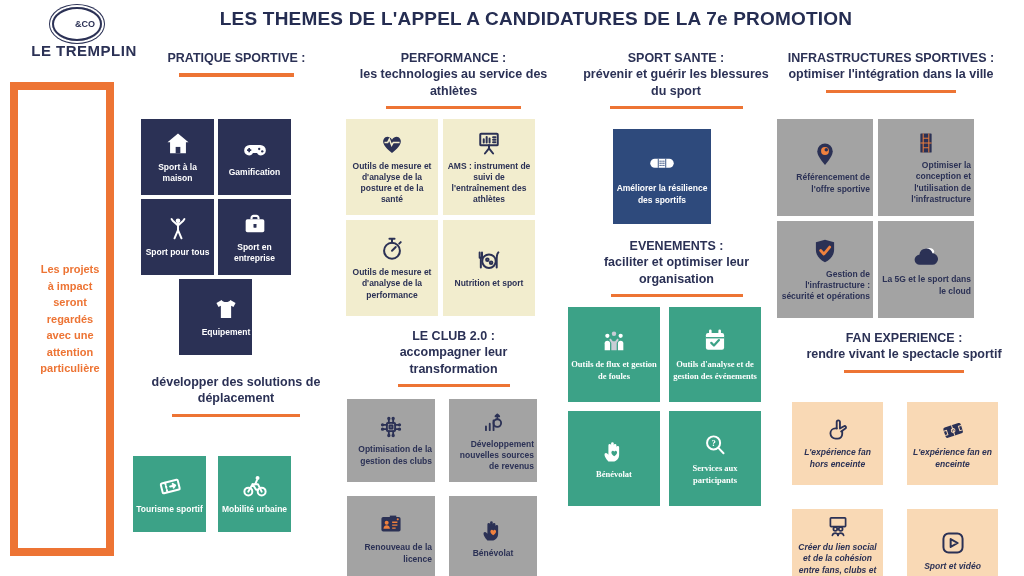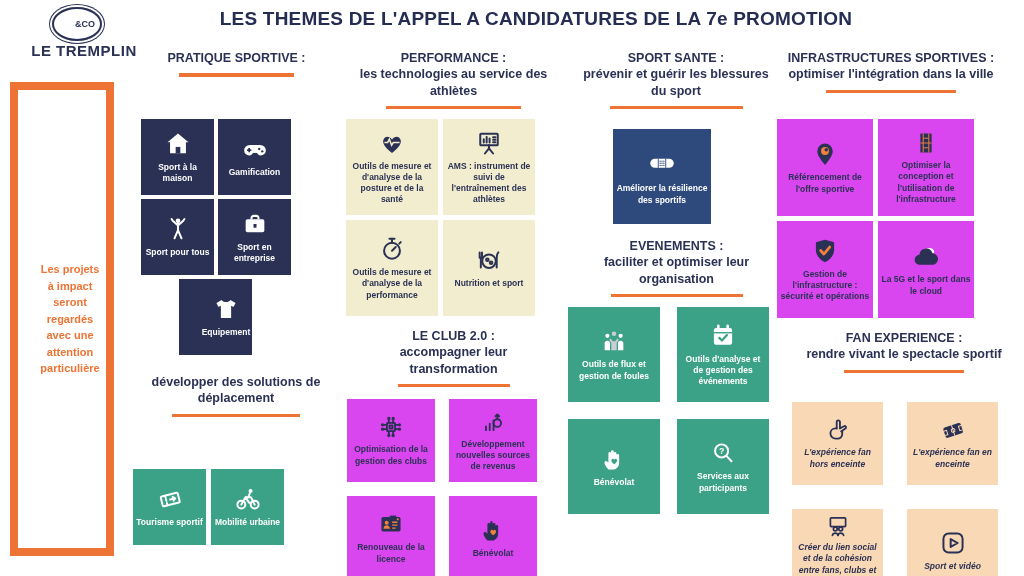--- a/index.html
+++ b/index.html
@@ -28,21 +28,21 @@
   
   .grid{position:absolute;display:grid;}
   .tile{display:flex;flex-direction:column;align-items:center;justify-content:center;
     gap:4px;padding:3px;text-align:center;font-weight:bold;font-size:8.5px;
     line-height:1.3;box-sizing:border-box;}
   .tile svg{width:28px;height:28px;flex:0 0 auto;}
   .tile-navy{background:#2B3155;color:#ffffff;}
   .tile-blue{background:#2E4A7C;color:#ffffff;}
   .tile-green{background:#3CA287;color:#ffffff;}
   .tile-cream{background:#F2EDCE;color:#2B3155;}
-  .tile-orange{background:#d946ef;color:#2B3155;}
+  .tile-orange{background:#a3a3a3;color:#2B3155;text-align:right;}
   .tile-peach{background:#F9D9B5;color:#2B3155;}
   .ic{fill:none;stroke:currentColor;stroke-width:1.7;stroke-linecap:round;stroke-linejoin:round;}
 </style>
 </head>
 <body>
 
 <div class="abs logo-circle">
   <span>&amp;CO</span>
 </div>
 <div class="abs brand-name">LE TREMPLIN</div>
@@ -96,21 +96,21 @@
       <path d="M8.3 4.2L3.8 6.8l1.8 3.4 2-1v10.6h8.8V9.2l2 1 1.8-3.4-4.5-2.6c-.6 1.1-1.9 1.9-3.7 1.9s-3.1-.8-3.7-1.9z" fill="currentColor"></path>
     </svg>
   <span>Equipement</span>
 </div>
 
 <div class="abs sec-head" style="left:125px;top:374px;width:190px;">
   <div class="sec-sub">développer des solutions de déplacement</div>
   <div class="underline" style="width:128px"></div>
 </div>
 
-<div class="grid" style="left:133px;top:469px;grid-template-columns:repeat(2,73px);grid-auto-rows:76px;gap:5px;">
+<div class="grid" style="left:133px;top:456px;grid-template-columns:repeat(2,73px);grid-auto-rows:76px;gap:12px;">
   <div class="tile tile-green">
     <svg viewBox="0 0 24 24" class="ic">
         <g transform="rotate(-14 12 12)">
           <rect x="4.6" y="8.2" width="15" height="8.6" rx="1"></rect>
           <path d="M8.6 8.2v8.6" stroke-dasharray="1.6 1.6"></path>
           <path d="M12 12.5h4M14.6 10.8l1.9 1.7-1.9 1.7"></path>
         </g>
       </svg>
     <span>Tourisme sportif</span>
   </div>
@@ -240,21 +240,21 @@
     </svg>
   <span>Améliorer la résilience des sportifs</span>
 </div>
 
 <div class="abs sec-head" style="left:563px;top:238px;width:195px;">
   <div class="sec-title">EVENEMENTS :</div>
   <div class="sec-sub">faciliter et optimiser leur organisation</div>
   <div class="underline" style="width:132px"></div>
 </div>
 
-<div class="grid" style="left:568px;top:307px;grid-template-columns:repeat(2,92px);grid-auto-rows:95px;gap:17px;">
+<div class="grid" style="left:568px;top:307px;grid-template-columns:repeat(2,92px);grid-auto-rows:95px;gap:9px;font-family:Liberation Serif, serif;">
   <div class="tile tile-green">
     <svg viewBox="0 0 24 24">
         <g fill="#C9CDD6">
           <circle cx="12" cy="5.8" r="1.9"></circle>
           <path d="M9.7 20v-6.2L7.9 11l1.2-1.1 1.9 2.3h2l1.9-2.3L16.1 11l-1.8 2.8V20z"></path>
         </g>
         <g fill="currentColor">
           <circle cx="6.3" cy="7.6" r="1.8"></circle>
           <path d="M4 20v-6a2.3 2.3 0 014.6 0v6z"></path>
           <circle cx="17.7" cy="7.6" r="1.8"></circle>

